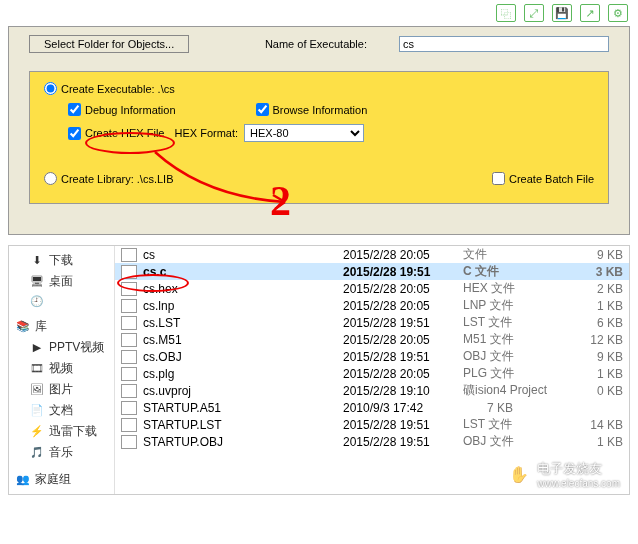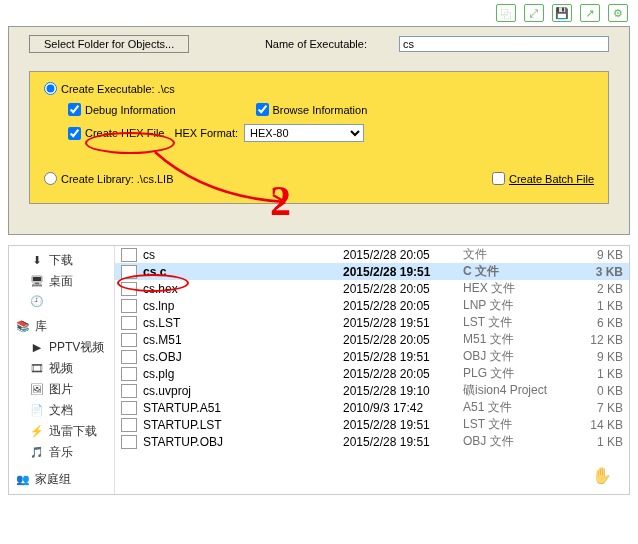--- a/index.html
+++ b/index.html
@@ -19,21 +19,21 @@
     .options-group { border: 1px solid #999; padding: 10px 14px 18px 14px; background: #fde047; position: relative; }
     .radio-row { display: flex; align-items: center; margin-bottom: 8px; }
     .checkbox-row { display: flex; align-items: center; margin-left: 24px; margin-bottom: 8px; }
     .checkbox-row.hex { margin-bottom: 0; }
     .checkbox-row label, .radio-row label { margin-left: 4px; }
     .browse-info { margin-left: 80px; display: inline-flex; align-items: center; }
     .hex-format-label { margin-left: 10px; margin-right: 6px; }
     .hex-select { width: 120px; border: 1px solid #7f9db9; background: #fff; font-size: 11px; padding: 1px; }
     
     .lib-row { display: flex; align-items: flex-end; margin-top: 30px; }
-    .batch-row { margin-left: auto; display: inline-flex; align-items: center; text-decoration: underline; }
+    .batch-row { margin-left: auto; display: inline-flex; align-items: center; }
     
     
     .annotation { position: absolute; pointer-events: none; }
     .red-circle-hex { left: 55px; top: 60px; width: 90px; height: 22px; border: 2px solid #e00; border-radius: 50%; }
     .red-arrow { left: 115px; top: 75px; width: 160px; height: 70px; }
     .red-two { left: 240px; top: 105px; font-size: 42px; color: #e00; font-family: cursive; font-weight: bold; }
     
     
     .explorer { display: flex; border: 1px solid #ccc; margin: 10px 8px 0 8px; background: #fff; }
     .nav-pane { width: 135px; border-right: 1px solid #e0e0e0; padding: 4px 0; }
@@ -240,21 +240,20 @@
             <span class="file-icon"></span>
             <span class="file-name">cs.uvproj</span>
             <span class="file-date">2015/2/28 19:10</span>
             <span class="file-type">礦ision4 Project</span>
             <span class="file-size">0 KB</span>
           </div>
           <div class="file-row">
             <span class="file-icon"></span>
             <span class="file-name">STARTUP.A51</span>
             <span class="file-date">2010/9/3 17:42</span>
-            <span class="file-type">A51 文件</span>
             <span class="file-size">7 KB</span>
           </div>
           <div class="file-row">
             <span class="file-icon"></span>
             <span class="file-name">STARTUP.LST</span>
             <span class="file-date">2015/2/28 19:51</span>
             <span class="file-type">LST 文件</span>
             <span class="file-size">14 KB</span>
           </div>
           <div class="file-row">
@@ -263,14 +262,18 @@
             <span class="file-date">2015/2/28 19:51</span>
             <span class="file-type">OBJ 文件</span>
             <span class="file-size">1 KB</span>
           </div>
         </div>
     <div class="red-circle-file"></div>
   </div>
 </div>
 <div class="watermark">
   <div class="watermark-icon">✋</div>
+  <div>
+    <div class="watermark-text">电子发烧友</div>
+    <div class="watermark-text" style="font-size:10px">www.elecfans.com</div>
+  </div>
 </div>
 </div>
 
 </body></html>

